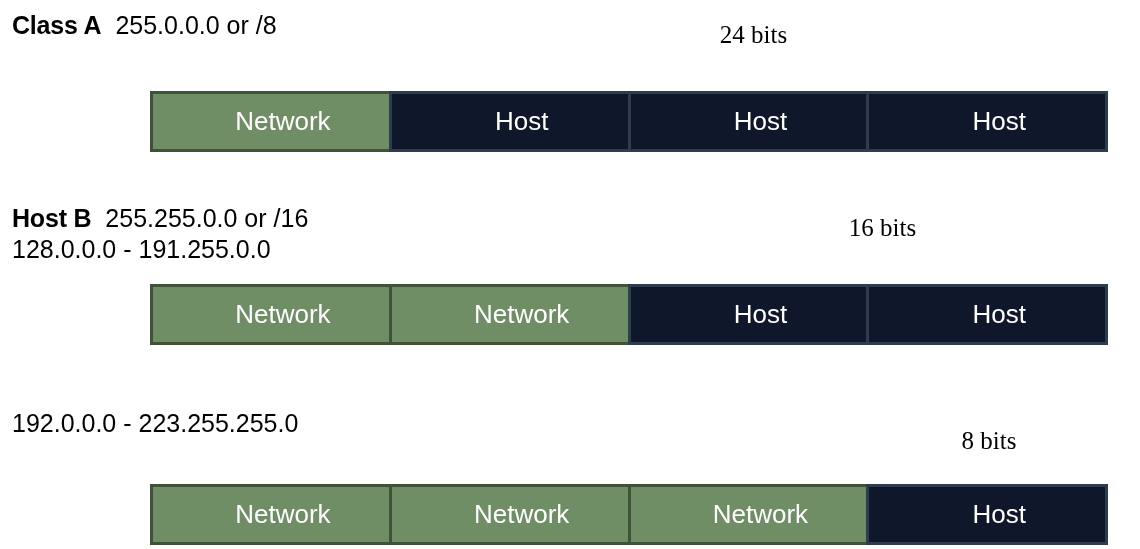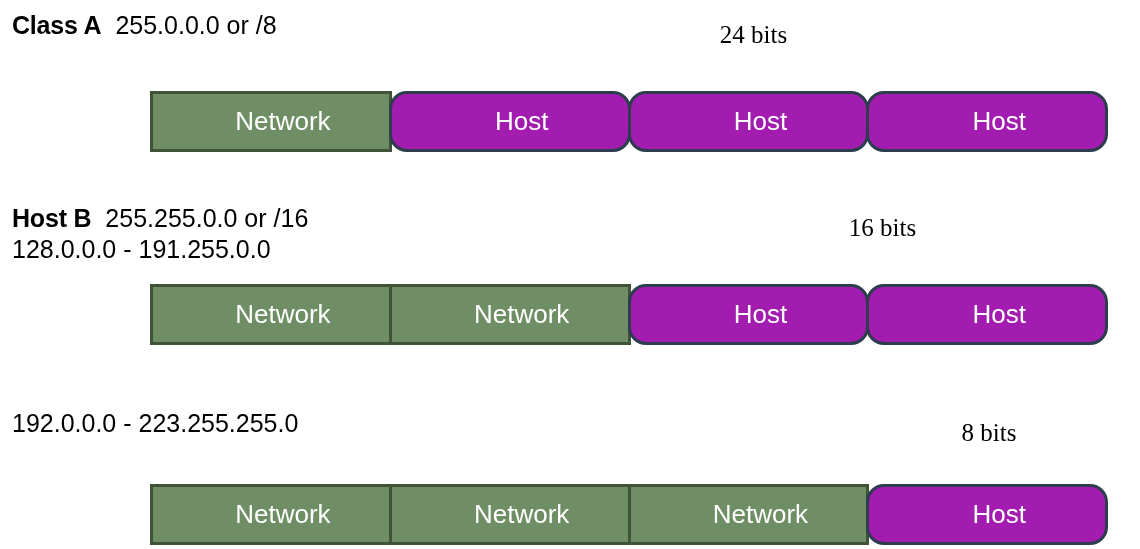--- a/index.html
+++ b/index.html
@@ -73,21 +73,21 @@
     box-sizing: border-box;
   }
   .bits-text span {
     background: #ffffff;
     padding: 0 3px;
     font-family: Liberation Serif, serif;
   }
 
   #arrow-a { left: 400px; width: 707px; top: 15px; }
   #arrow-b { left: 658px; width: 449px; top: 15px; }
-  #arrow-c { left: 870px; width: 238px; top: 15px; }
+  #arrow-c { left: 870px; width: 238px; top: 23px; }
 
   
   .bar {
     position: absolute;
     left: 150px;
     width: 958px;
     height: 61px;
     display: flex;
     box-sizing: border-box;
   }
@@ -106,23 +106,22 @@
     border: 3px solid;
     margin-right: -3px;
     padding-left: 24px;
   }
   .octet:last-child { margin-right: 0; }
   .octet.network {
     background: #6f8e65;
     border-color: #3f5338;
   }
   .octet.host {
-    background: #a21caf;
+    background: #0f172a;
     border-color: #2d3d4d;
-    border-radius: 18px;
   }
 </style>
 </head>
 <body>
 
 <div class="diagram">
 
   <div class="class-row" id="row-a">
 
     <div class="labels">

